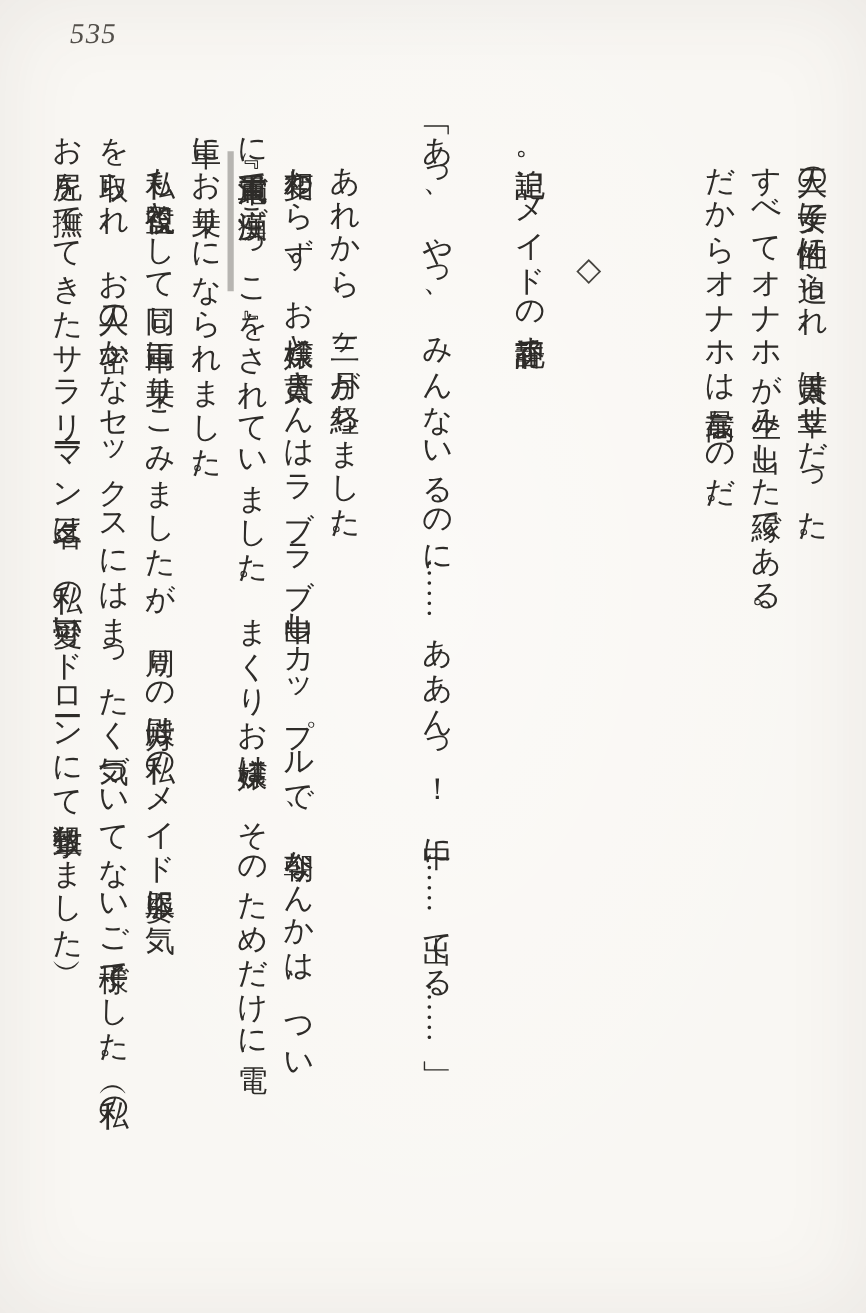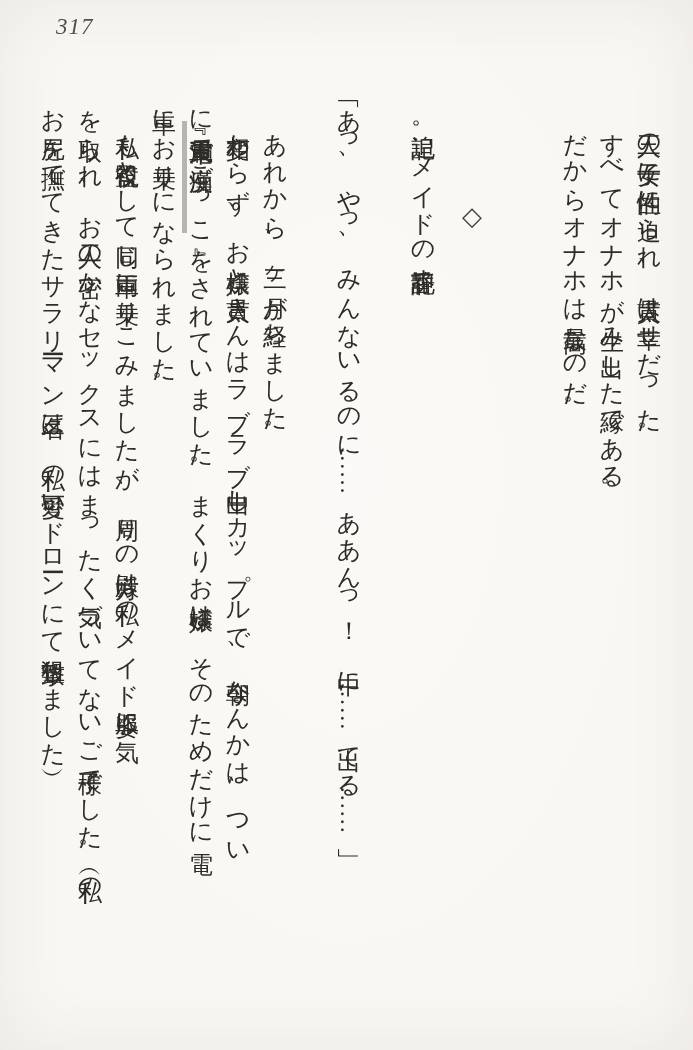--- a/index.html
+++ b/index.html
@@ -61,21 +61,21 @@
   .em-line {
     border-left: 5px solid var(--embar, #b7b5b1);
     padding-left: 1px;
   }
 </style>
 </head>
 <body style="--bg: #f9f7f3; --ink: #2e2c29; --embar: #b7b5b1;">
 
 <div class="page">
 
-  <div class="page-number">317</div>
+  <div class="page-number">535</div>
 
   <div class="text-block">
 
     <p class="line indent">三人の女子に性的に迫られ、貫太は幸せだった。</p>
 
     <p class="line indent">すべてオナホが生み出した縁である。</p>
 
     <p class="line indent">だからオナホは最高なのだ。</p>
 
     <p class="line divider-line">◇</p>

